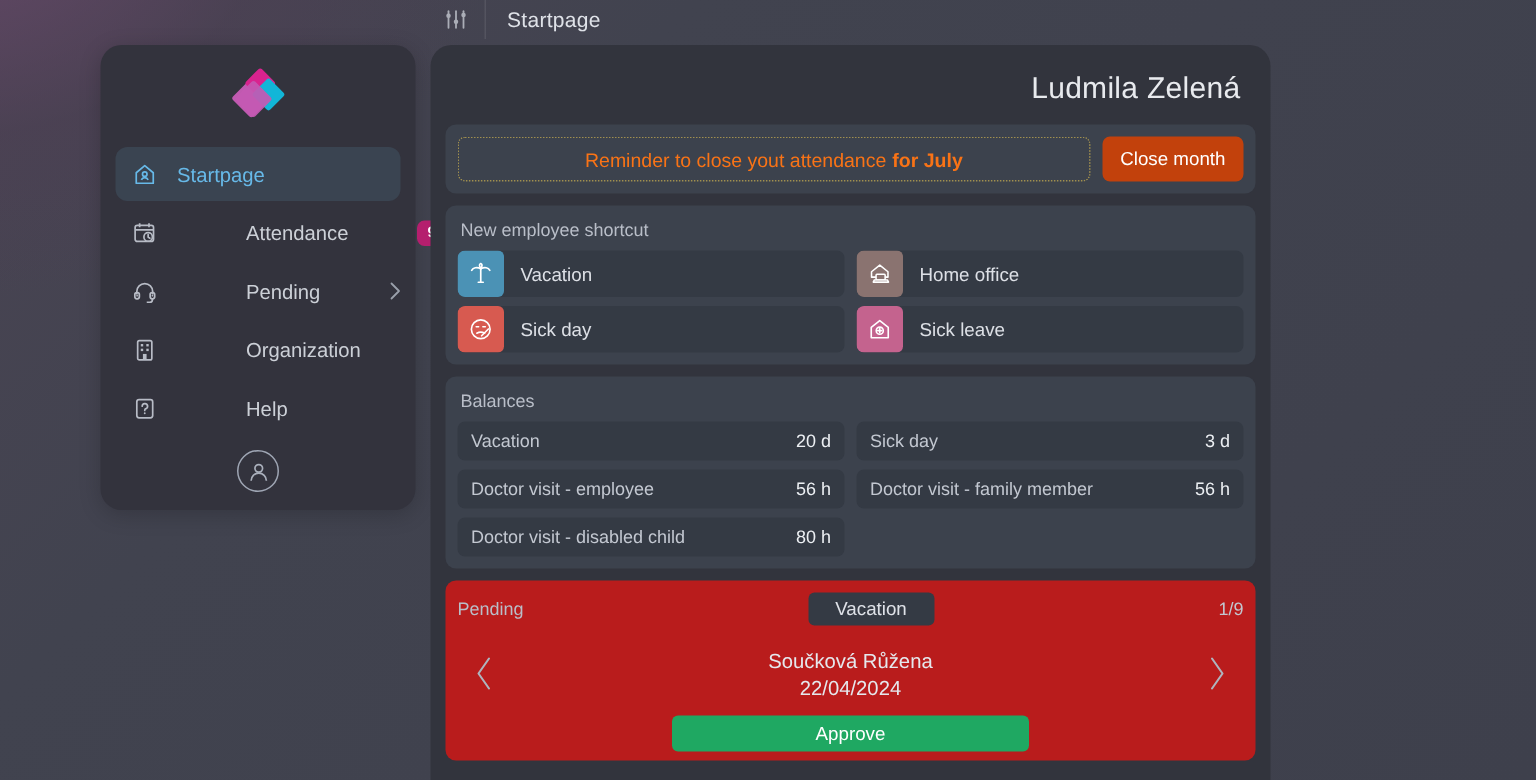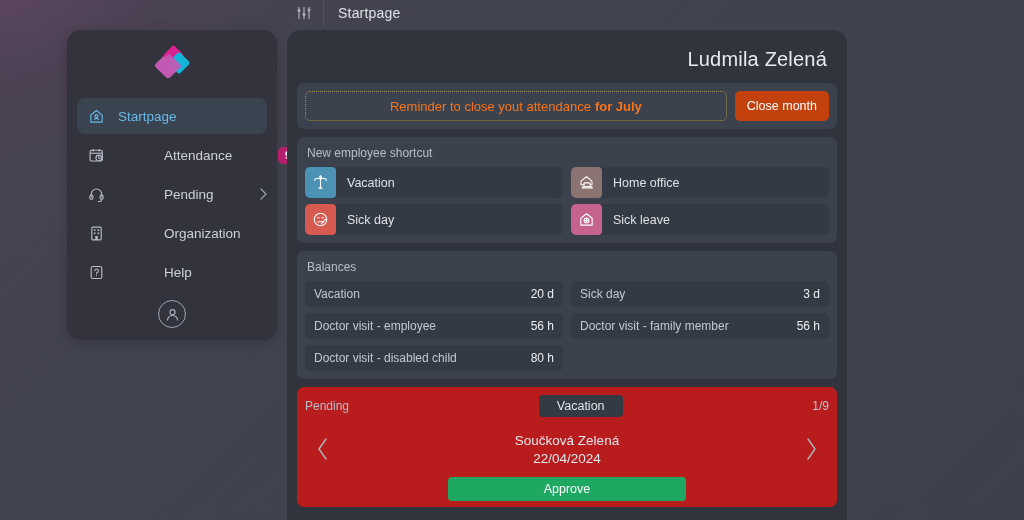--- a/index.html
+++ b/index.html
@@ -569,21 +569,21 @@
         <span class="pending-pill">Vacation</span>
         <span class="pending-count">1/9</span>
       </div>
       <div class="pending-body">
         <div class="arrow">
           <svg width="14" height="24" viewBox="0 0 14 24" fill="none" stroke="currentColor" stroke-width="1.4" stroke-linecap="round" stroke-linejoin="round">
               <path d="M10 2 L3 12 L10 22"></path>
             </svg>
         </div>
         <div class="pending-info">
-          <div class="pending-person">Součková Zelená</div>
+          <div class="pending-person">Součková Růžena</div>
           <div class="pending-date">22/04/2024</div>
         </div>
         <div class="arrow">
           <svg width="14" height="24" viewBox="0 0 14 24" fill="none" stroke="currentColor" stroke-width="1.4" stroke-linecap="round" stroke-linejoin="round">
               <path d="M4 2 L11 12 L4 22"></path>
             </svg>
         </div>
       </div>
       <button class="approve-btn">Approve</button>
     </div>

